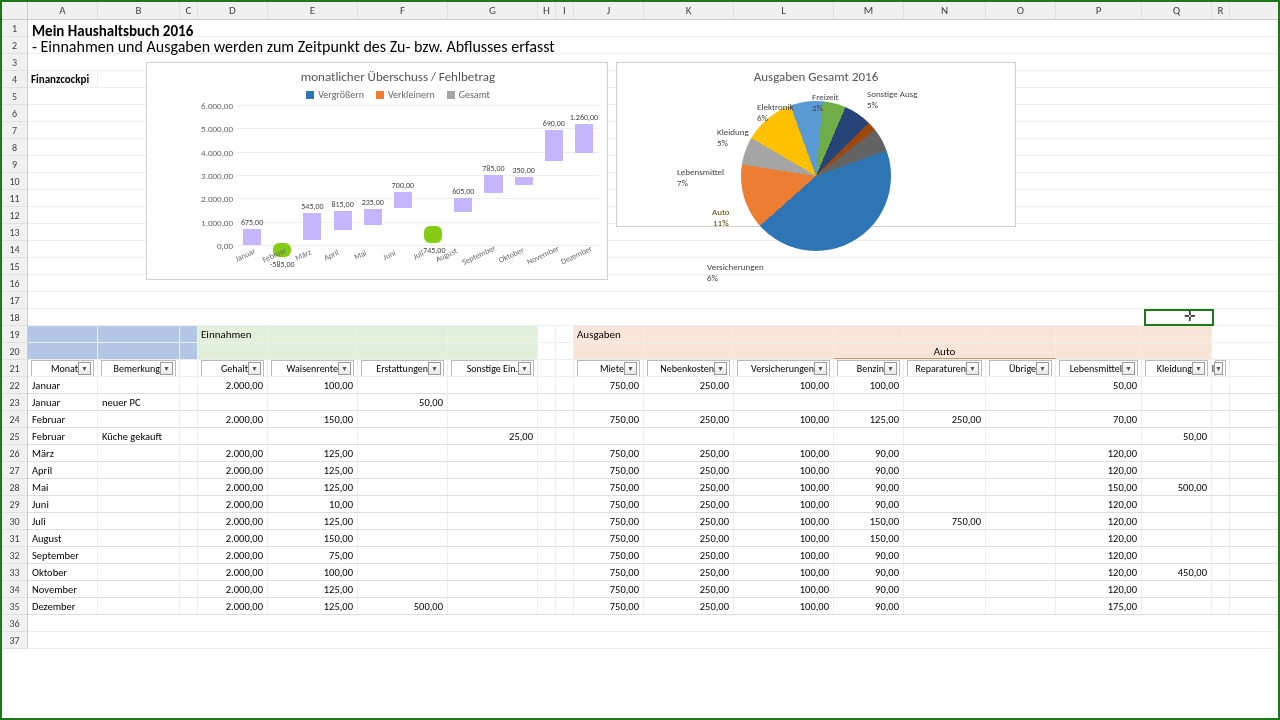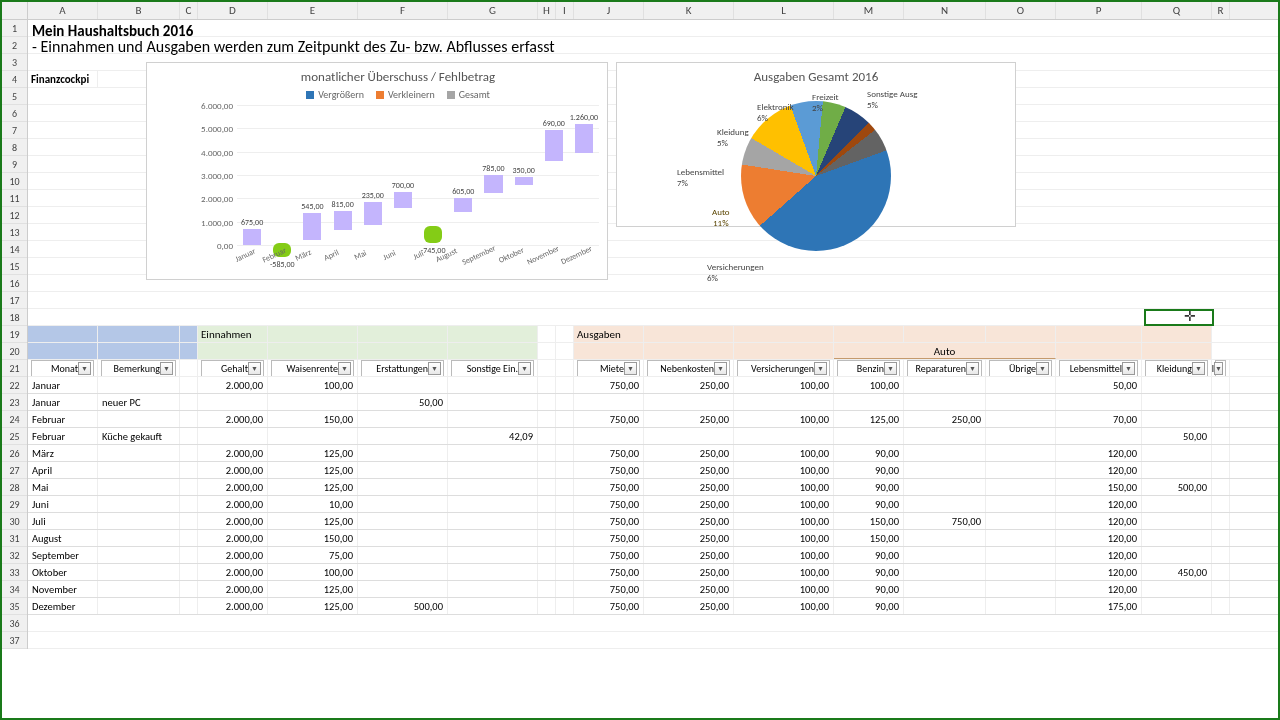--- a/index.html
+++ b/index.html
@@ -363,21 +363,21 @@
           <div class="data-cell wQ"></div>
           <div class="data-cell wR"></div>
         </div>
         <div class="data-row">
           <div class="data-cell wA left">Februar</div>
           <div class="data-cell wB left">Küche gekauft</div>
           <div class="data-cell wC"></div>
           <div class="data-cell wD"></div>
           <div class="data-cell wE"></div>
           <div class="data-cell wF"></div>
-          <div class="data-cell wG">42,09</div>
+          <div class="data-cell wG">25,00</div>
           <div class="data-cell wH"></div>
           <div class="data-cell wI"></div>
           <div class="data-cell wJ"></div>
           <div class="data-cell wK"></div>
           <div class="data-cell wL"></div>
           <div class="data-cell wM"></div>
           <div class="data-cell wN"></div>
           <div class="data-cell wO"></div>
           <div class="data-cell wP"></div>
           <div class="data-cell wQ">50,00</div>
@@ -636,21 +636,21 @@
               <div class="bar" style="bottom: 5px; height: 27px;">
                 <div class="bar-label" style="top: -12px;">545,00</div>
               </div>
             </div>
             <div class="bar-col">
               <div class="bar" style="bottom: 14.8167px; height: 19.0167px;">
                 <div class="bar-label" style="top: -12px;">815,00</div>
               </div>
             </div>
             <div class="bar-col">
-              <div class="bar" style="bottom: 20.3px; height: 23px;">
+              <div class="bar" style="bottom: 20.3px; height: 16px;">
                 <div class="bar-label" style="top: -12px;">235,00</div>
               </div>
             </div>
             <div class="bar-col">
               <div class="bar" style="bottom: 36.6333px; height: 16.3333px;">
                 <div class="bar-label" style="top: -12px;">700,00</div>
               </div>
             </div>
             <div class="bar-col">
               <div class="bar orange" style="bottom: 1.86667px; height: 17.3833px;">

